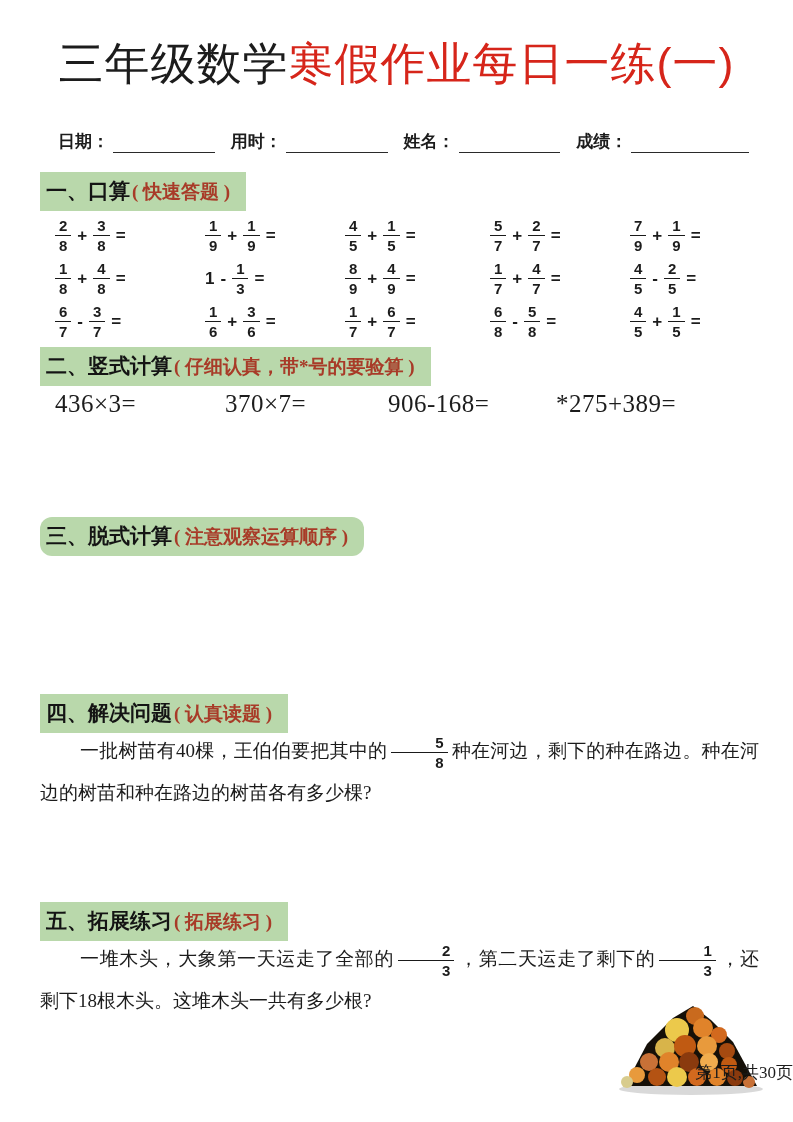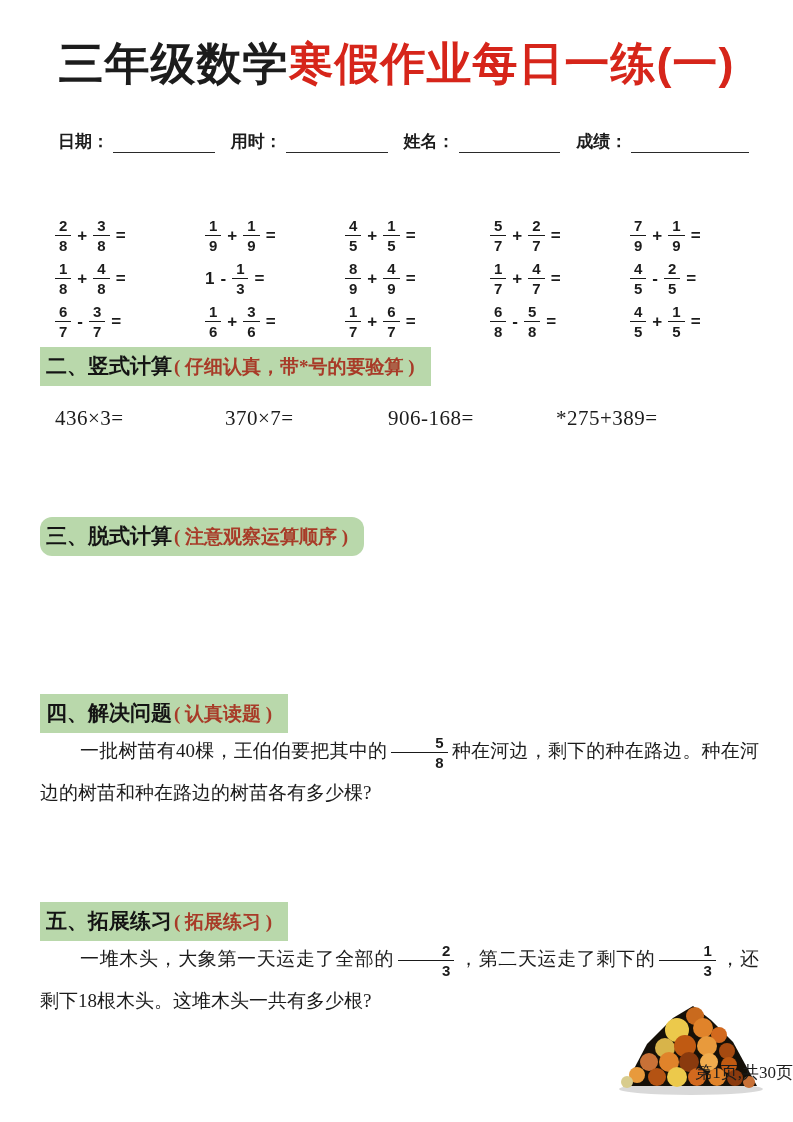--- a/index.html
+++ b/index.html
@@ -11,21 +11,21 @@
   *{margin:0;padding:0;box-sizing:border-box;}
   html,body{background:#fff;}
   .page{
     position:relative;width:793px;height:1122px;background:#ffffff;
     color:var(--ink);font-family:"Liberation Serif",serif;overflow:hidden;
     margin:0 auto;
   }
   
   .title{
     position:absolute;top:34px;left:0;right:0;text-align:center;
-    font-family:"Liberation Sans",sans-serif;font-weight:700;
+    font-family:"Liberation Sans",sans-serif;font-weight:400;
     font-size:45px;letter-spacing:1px;white-space:nowrap;
   }
   .title .t-red{color:var(--accent-red);}
   
   .header-row{
     position:absolute;top:130px;left:58px;right:44px;
     display:flex;align-items:flex-end;
     font-family:Liberation Mono, monospace;font-size:17px;font-weight:700;
   }
   .hf{display:flex;flex:1;align-items:flex-end;}
@@ -57,21 +57,21 @@
   .frac{
     display:inline-flex;flex-direction:column;align-items:center;
     line-height:1;vertical-align:middle;
     font-family:"Liberation Sans",sans-serif;font-size:15px;font-weight:600;
   }
   .frac .fn{padding:0 4px 2px;border-bottom:1.5px solid #1a1a1a;}
   .frac .fd{padding-top:2px;}
   
   .prob-row{
     position:absolute;left:55px;right:36px;display:grid;
-    font-family:"Liberation Serif",serif;font-size:21px;letter-spacing:.5px;margin-top:16px;
+    font-family:"Liberation Serif",serif;font-size:25px;letter-spacing:.5px;
   }
   #vertical-row{top:390px;grid-template-columns:170px 163px 168px 1fr;}
   #stepwise-row{top:561px;grid-template-columns:178px 166px 182px 1fr;}
   
   .para{
     position:absolute;left:40px;right:34px;
     font-size:19px;line-height:42px;text-indent:40px;text-align:justify;
   }
   .para .frac{font-weight:700;margin:0 4px;}
   #word-para{top:730px;}
@@ -103,20 +103,21 @@
       <span class="hf">
         <span class="hf-label">姓名：</span>
         <span class="hf-blank"></span>
       </span>
       <span class="hf">
         <span class="hf-label">成绩：</span>
         <span class="hf-blank"></span>
       </span>
     </div>
 
+  <div class="sec-head" id="head-oral"><span class="sec-title">一、口算</span><span class="sec-note">( 快速答题 )</span></div>
 
   <div class="oral-grid" id="oral-grid">
       <span class="oral-cell">
         <span class="frac">
           <span class="fn">2</span>
           <span class="fd">8</span>
         </span>
         <span class="op">+</span>
         <span class="frac">
           <span class="fn">3</span>

